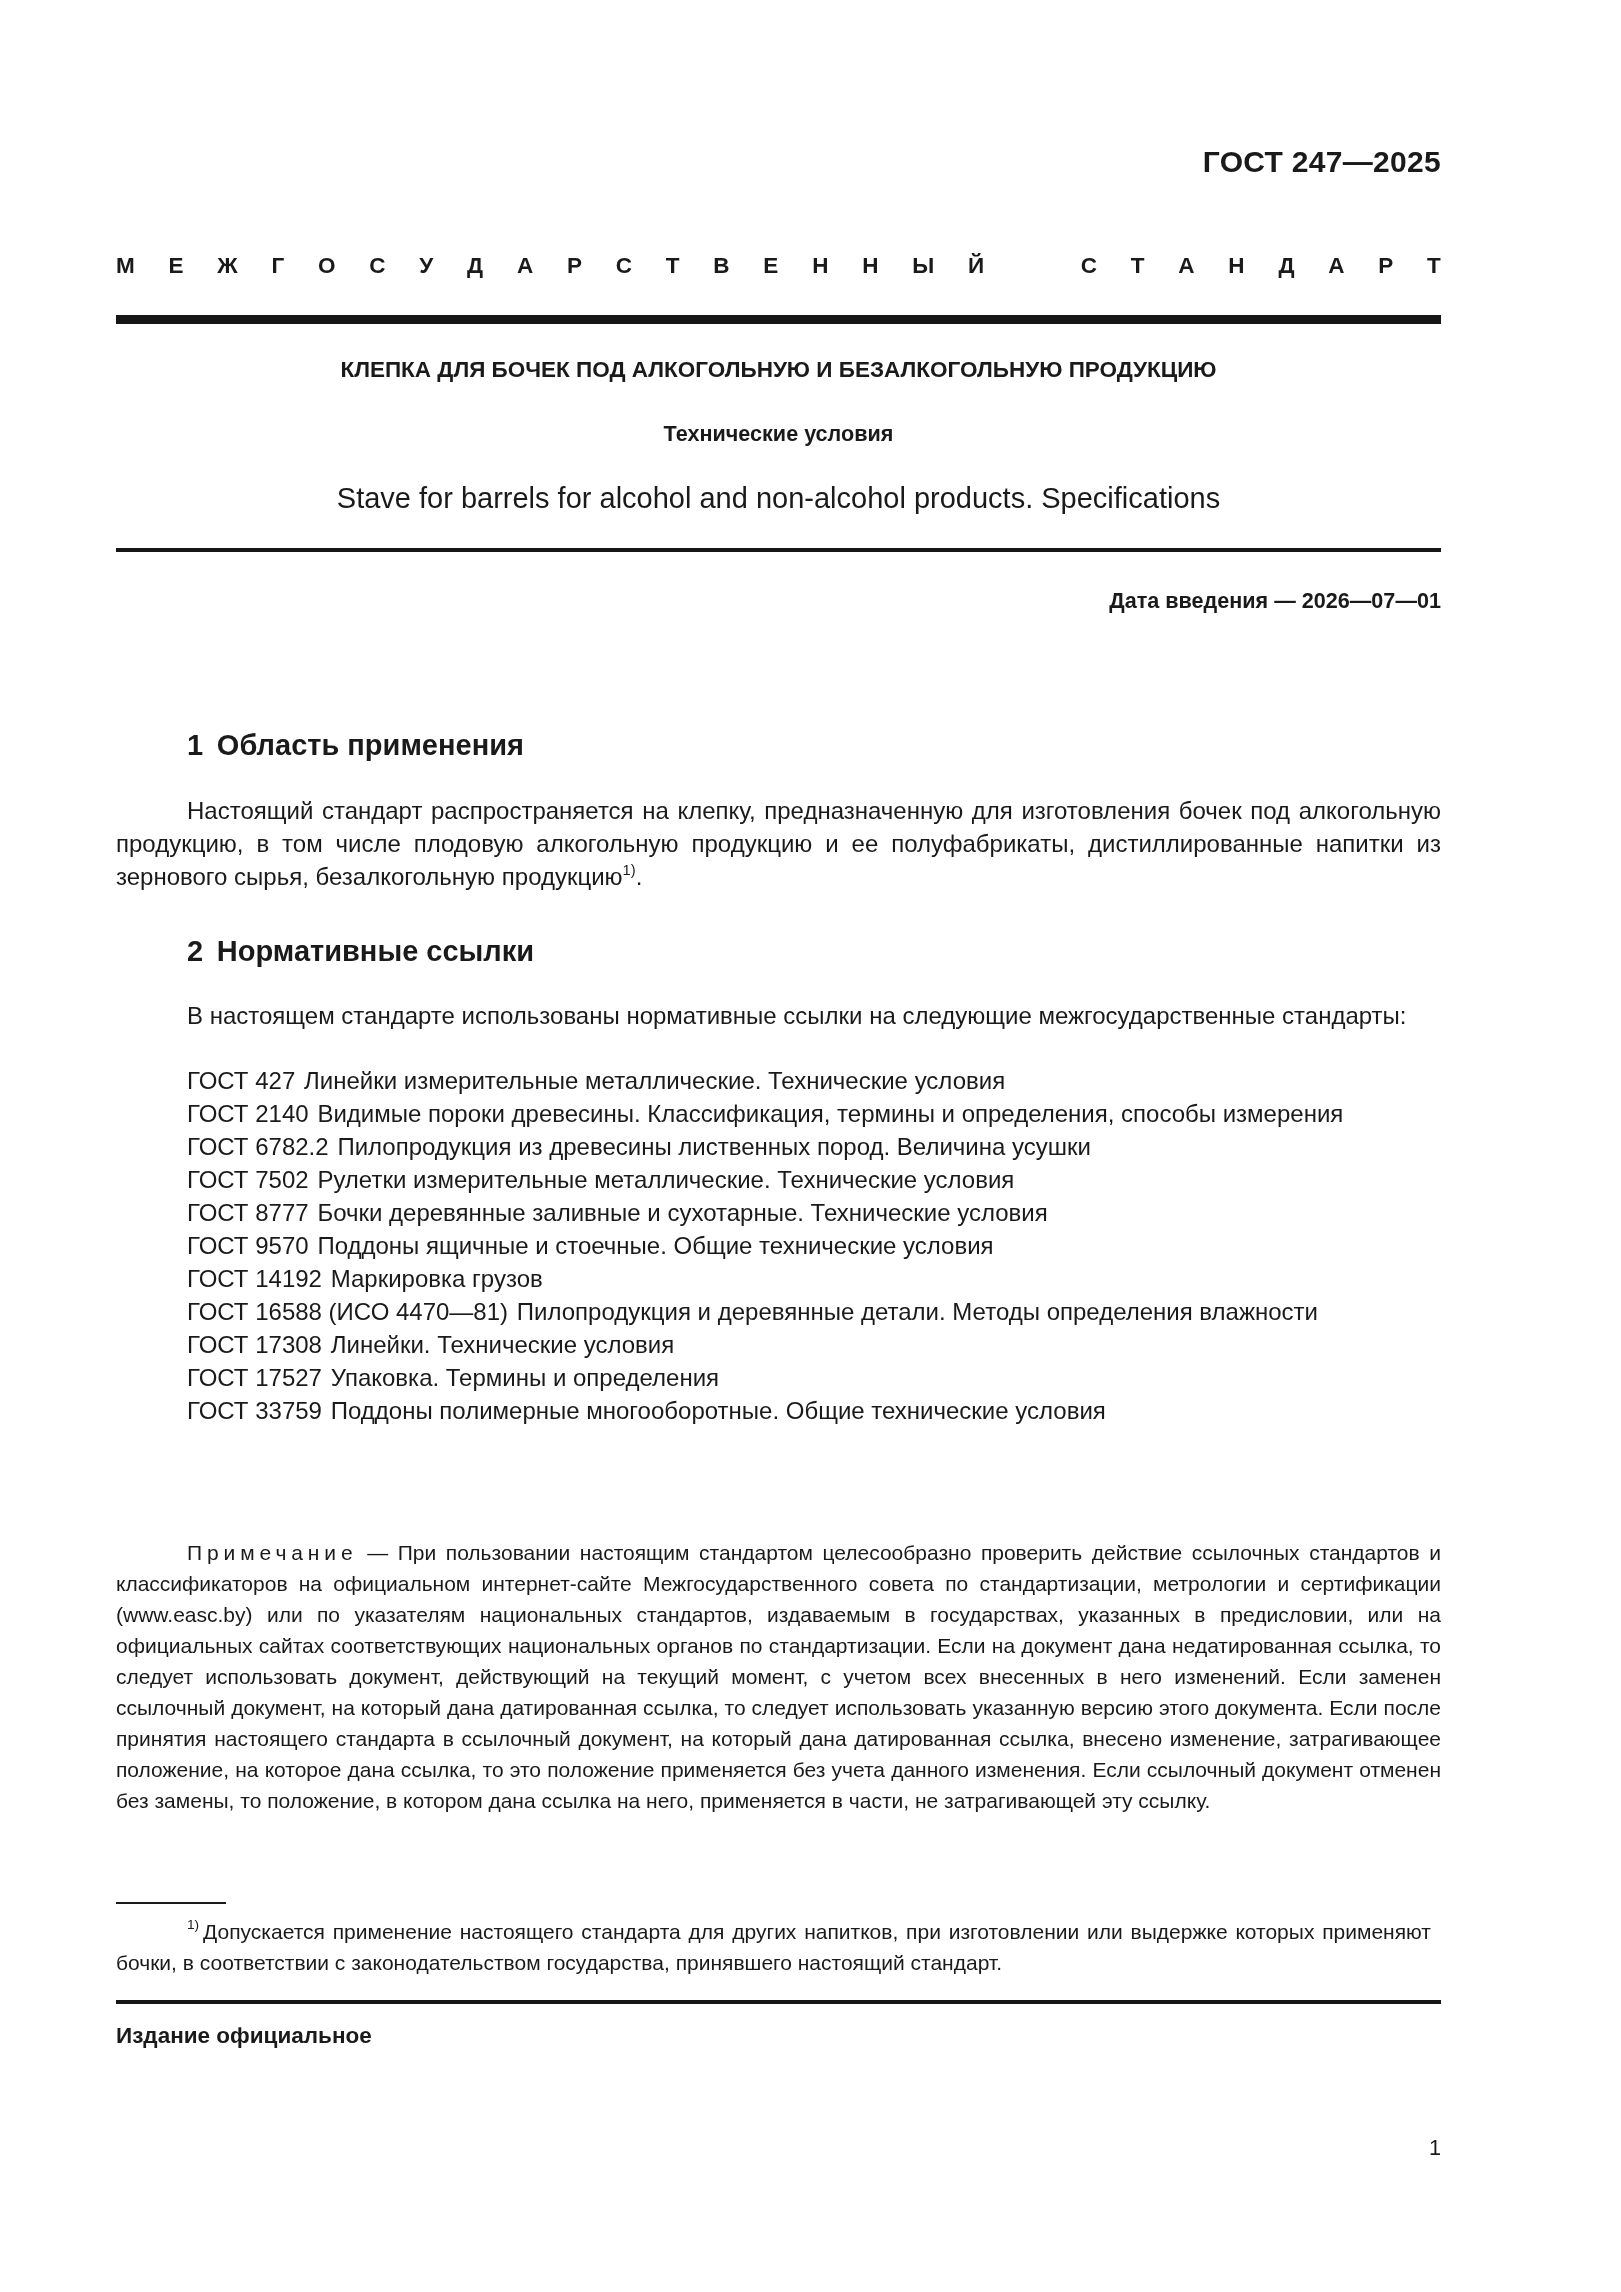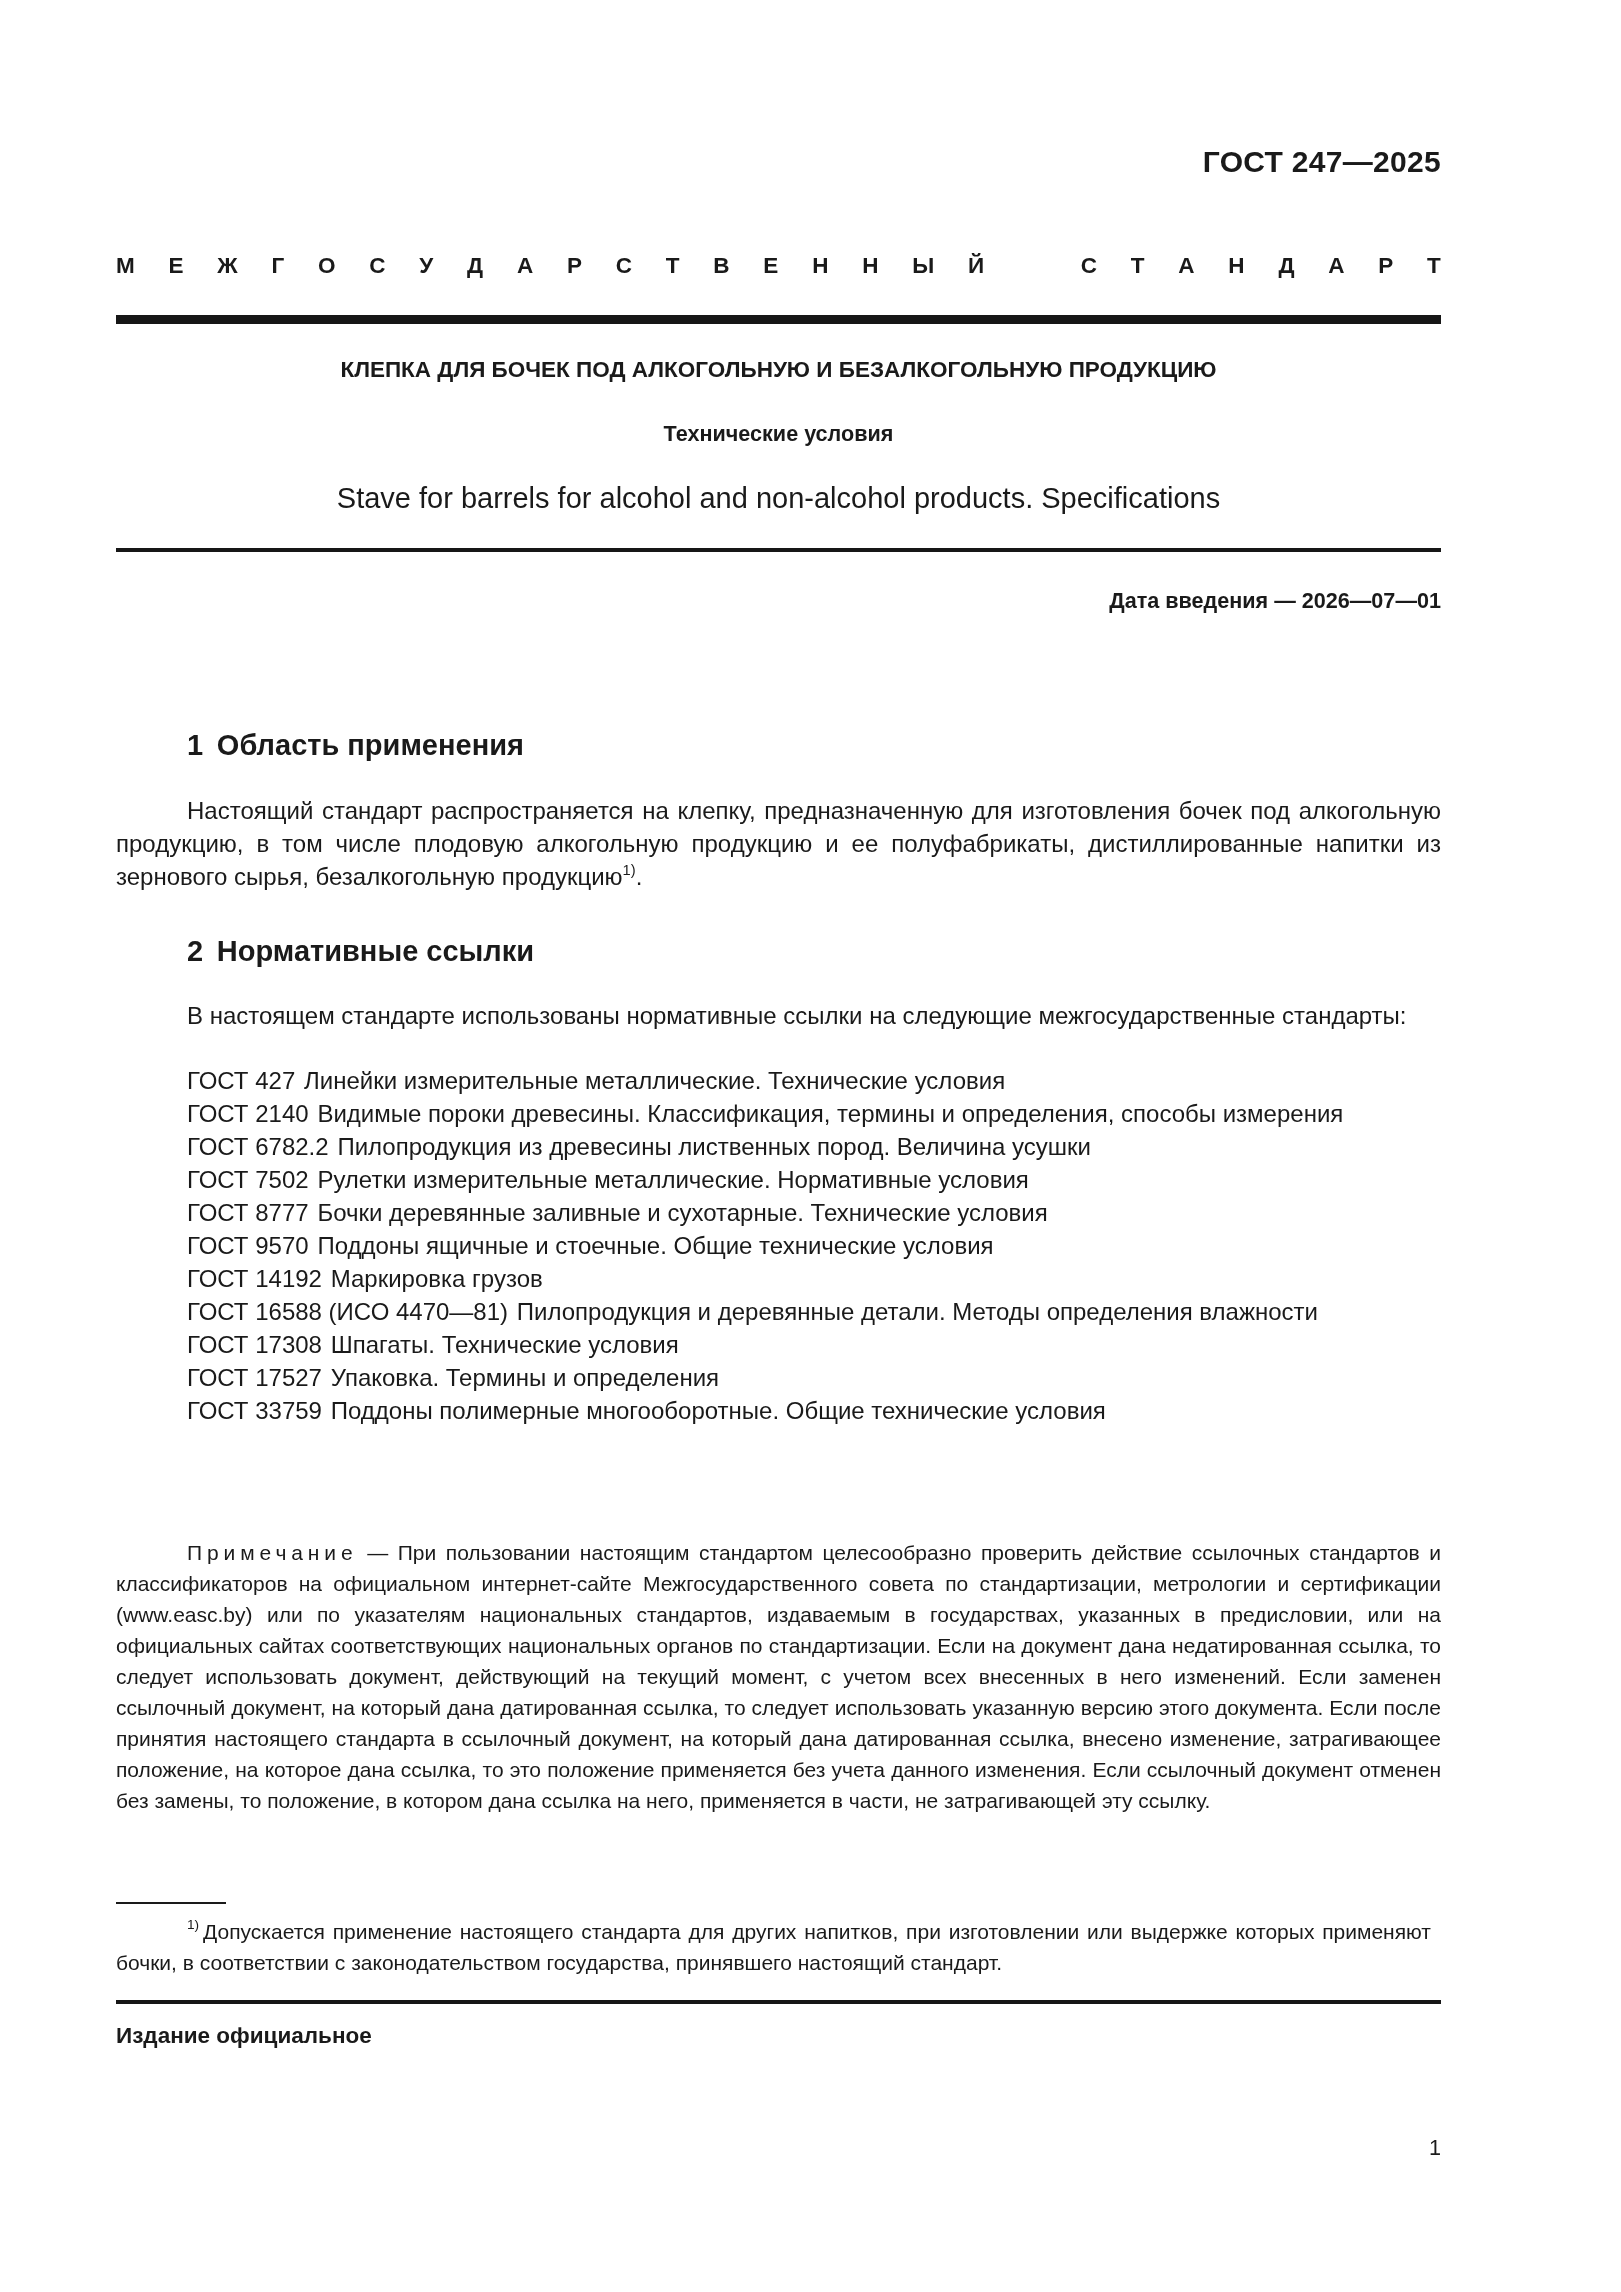--- a/index.html
+++ b/index.html
@@ -117,26 +117,26 @@
 
   <div class="abs section-heading" style="top:935px;">
     <span class="num">2</span><span>Нормативные ссылки</span>
   </div>
   <div class="abs para" style="top:999px;">В настоящем стандарте использованы нормативные ссылки на следующие межгосударственные стандарты:</div>
 
   <div class="abs ref-list" style="top:1064px;" id="ref-list">
       <div class="ref-item"><span class="code">ГОСТ 427</span><span>Линейки измерительные металлические. Технические условия</span></div>
       <div class="ref-item"><span class="code">ГОСТ 2140</span><span>Видимые пороки древесины. Классификация, термины и определения, способы из­мерения</span></div>
       <div class="ref-item"><span class="code">ГОСТ 6782.2</span><span>Пилопродукция из древесины лиственных пород. Величина усушки</span></div>
-      <div class="ref-item"><span class="code">ГОСТ 7502</span><span>Рулетки измерительные металлические. Нормативные условия</span></div>
+      <div class="ref-item"><span class="code">ГОСТ 7502</span><span>Рулетки измерительные металлические. Технические условия</span></div>
       <div class="ref-item"><span class="code">ГОСТ 8777</span><span>Бочки деревянные заливные и сухотарные. Технические условия</span></div>
       <div class="ref-item"><span class="code">ГОСТ 9570</span><span>Поддоны ящичные и стоечные. Общие технические условия</span></div>
       <div class="ref-item"><span class="code">ГОСТ 14192</span><span>Маркировка грузов</span></div>
       <div class="ref-item"><span class="code">ГОСТ 16588 (ИСО 4470—81)</span><span>Пилопродукция и деревянные детали. Методы определения влаж­ности</span></div>
-      <div class="ref-item"><span class="code">ГОСТ 17308</span><span>Шпагаты. Технические условия</span></div>
+      <div class="ref-item"><span class="code">ГОСТ 17308</span><span>Линейки. Технические условия</span></div>
       <div class="ref-item"><span class="code">ГОСТ 17527</span><span>Упаковка. Термины и определения</span></div>
       <div class="ref-item"><span class="code">ГОСТ 33759</span><span>Поддоны полимерные многооборотные. Общие технические условия</span></div>
     </div>
 
   <div class="abs note" style="top:1537px;">
     <span class="note-label">Примечание</span><span> — При пользовании настоящим стандартом целесообразно проверить действие ссылоч­ных стандартов и классификаторов на официальном интернет-сайте Межгосударственного совета по стандарти­зации, метрологии и сертификации (www.easc.by) или по указателям национальных стандартов, издаваемым в государствах, указанных в предисловии, или на официальных сайтах соответствующих национальных органов по стандартизации. Если на документ дана недатированная ссылка, то следует использовать документ, действующий на текущий момент, с учетом всех внесенных в него изменений. Если заменен ссылочный документ, на который дана датированная ссылка, то следует использовать указанную версию этого документа. Если после принятия настоящего стандарта в ссылочный документ, на который дана датированная ссылка, внесено изменение, затра­гивающее положение, на которое дана ссылка, то это положение применяется без учета данного изменения. Если ссылочный документ отменен без замены, то положение, в котором дана ссылка на него, применяется в части, не затрагивающей эту ссылку.</span>
   </div>
 
   <div class="abs fn-rule"></div>
   <div class="abs footnote">

